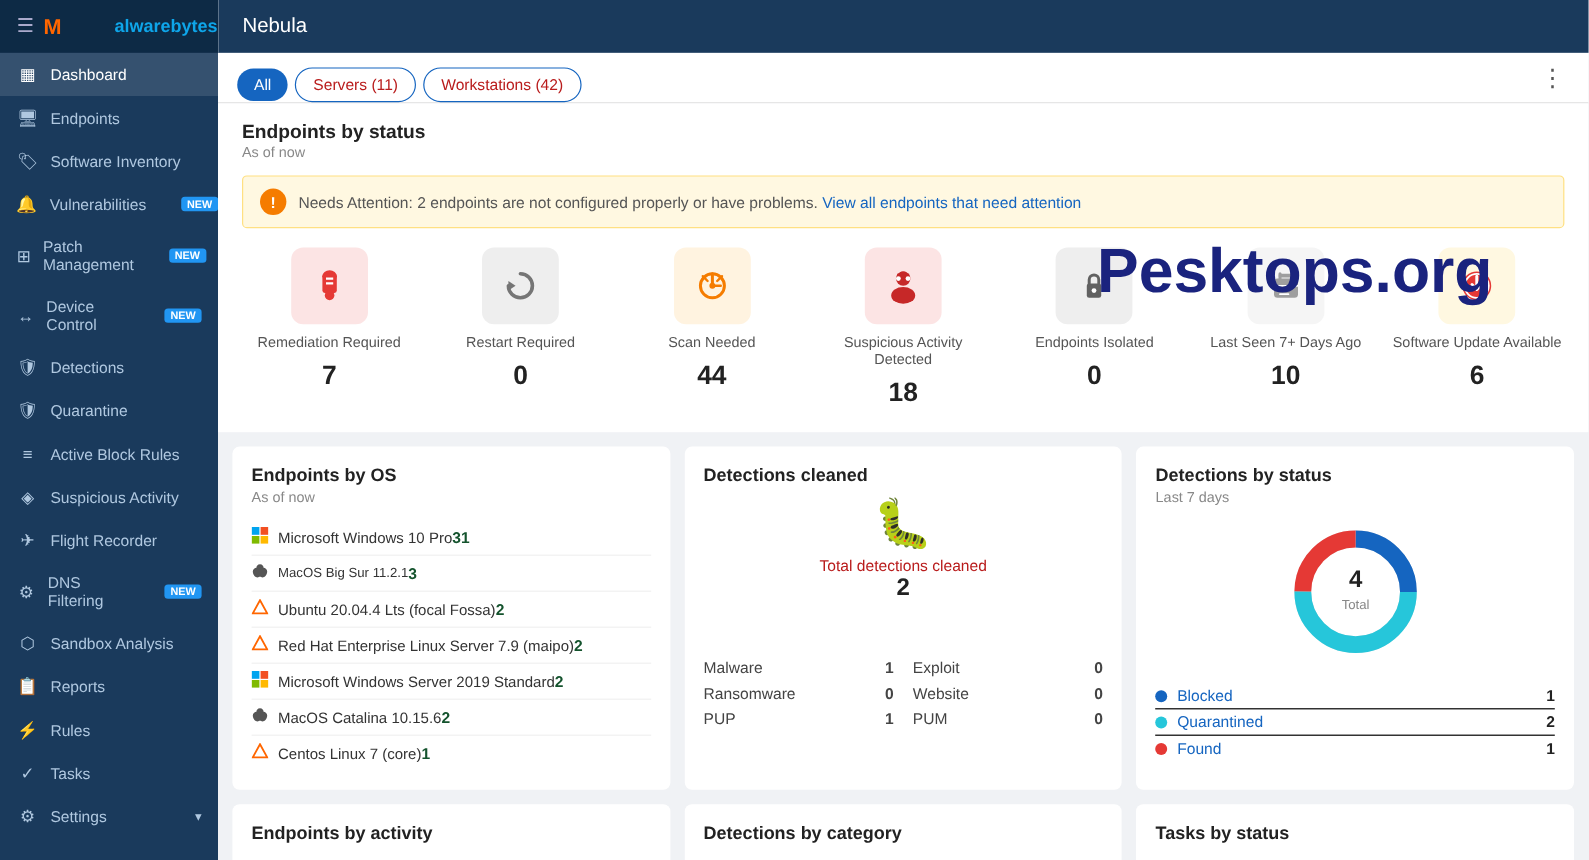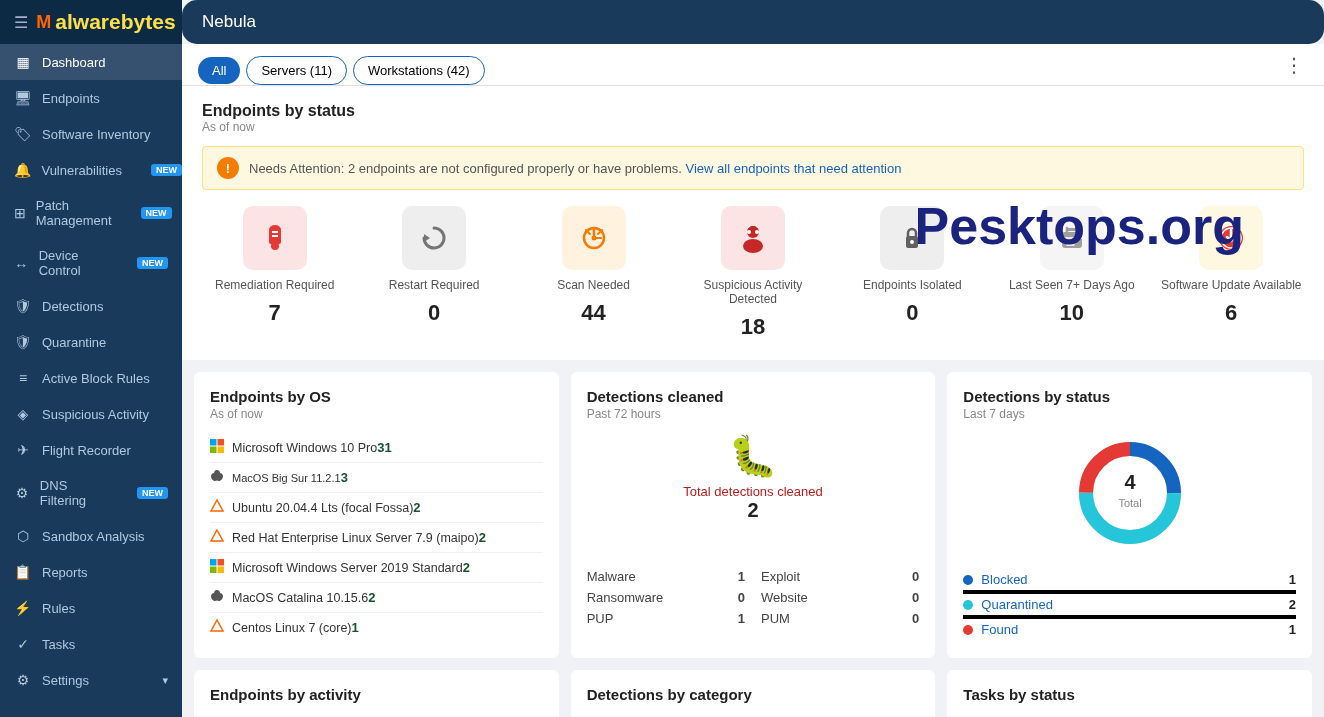--- a/index.html
+++ b/index.html
@@ -20,21 +20,21 @@
       background: #0d2a45;
       padding: 12px 14px;
       display: flex;
       align-items: center;
       gap: 8px;
       height: 44px;
     }
     #sidebar-header .hamburger { color: #aac; font-size: 16px; cursor: pointer; }
     #sidebar-logo { display: flex; align-items: center; gap: 4px; }
     #sidebar-logo .logo-icon { color: #f60; font-size: 18px; font-weight: bold; }
-    #sidebar-logo .logo-text { color: #fde047; font-size: 21px; font-weight: 600; }
+    #sidebar-logo .logo-text { color: #0ea5e9; font-size: 15px; font-weight: 600; margin-left: 40px; }
 
     .nav-item {
       display: flex;
       align-items: center;
       gap: 10px;
       padding: 10px 14px;
       cursor: pointer;
       color: #b0c8e0;
       font-size: 13px;
       transition: background 0.15s;
@@ -57,21 +57,20 @@
     #topbar {
       background: #1a3a5c;
       height: 44px;
       display: flex;
       align-items: center;
       padding: 0 20px;
       color: white;
       font-size: 17px;
       font-weight: 400;
       flex-shrink: 0;
-      border-radius: 15px;
     }
 
     
     #main {
       flex: 1;
       display: flex;
       flex-direction: column;
       overflow: hidden;
     }
 
@@ -94,21 +93,21 @@
     }
     .tab-btn {
       padding: 6px 14px;
       border-radius: 16px;
       font-size: 13px;
       cursor: pointer;
       border: none;
       font-weight: 500;
     }
     .tab-btn.active { background: #1565c0; color: white; }
-    .tab-btn.inactive { background: transparent; color: #000000; border: 1px solid #1565c0; }
+    .tab-btn.inactive { background: transparent; color: #b91c1c; border: 1px solid #1565c0; }
     #tabs-more-btn {
       position: absolute;
       right: 16px;
       top: 50%;
       transform: translateY(-50%);
       background: none;
       border: none;
       cursor: pointer;
       font-size: 20px;
       color: #555;
@@ -250,21 +249,21 @@
       font-size: 11px;
       fill: #888;
     }
     .legend-row {
       display: flex;
       align-items: center;
       justify-content: space-between;
       width: 100%;
       font-size: 13px;
       padding: 3px 0;
-      border-bottom: 4px solid #000000;
+      border-bottom: 1px solid #000000;
     }
     .legend-row:last-child { border-bottom: none; }
     .legend-dot { width: 10px; height: 10px; border-radius: 50%; margin-right: 8px; flex-shrink: 0; }
     .legend-label { display: flex; align-items: center; color: #1565c0; cursor: pointer; }
     .legend-val { font-weight: 600; color: #222; }
 
     
     #panels-row2 {
       display: flex;
       gap: 12px;
@@ -564,21 +563,20 @@
                   </svg></span>
                 <span style="font-size: 12.5px;">Centos Linux 7 (core)</span>
               </div>
               <span class="os-count">1</span>
             </div>
           </div>
       </div>
 
       <div class="panel">
         <h3>Detections cleaned</h3>
-        <div class="panel-subtitle">Past 72 hours</div>
         <div id="detections-cleaned-center">
           <div class="bug-icon">🐛</div>
           <div class="total-label">Total detections cleaned</div>
           <div class="total-value">2</div>
         </div>
         <div class="detection-grid" id="detection-grid">
             <span class="det-label">Malware</span>
             <span class="det-val">1</span>
             <span class="det-label">Exploit</span>
             <span class="det-val">0</span>

